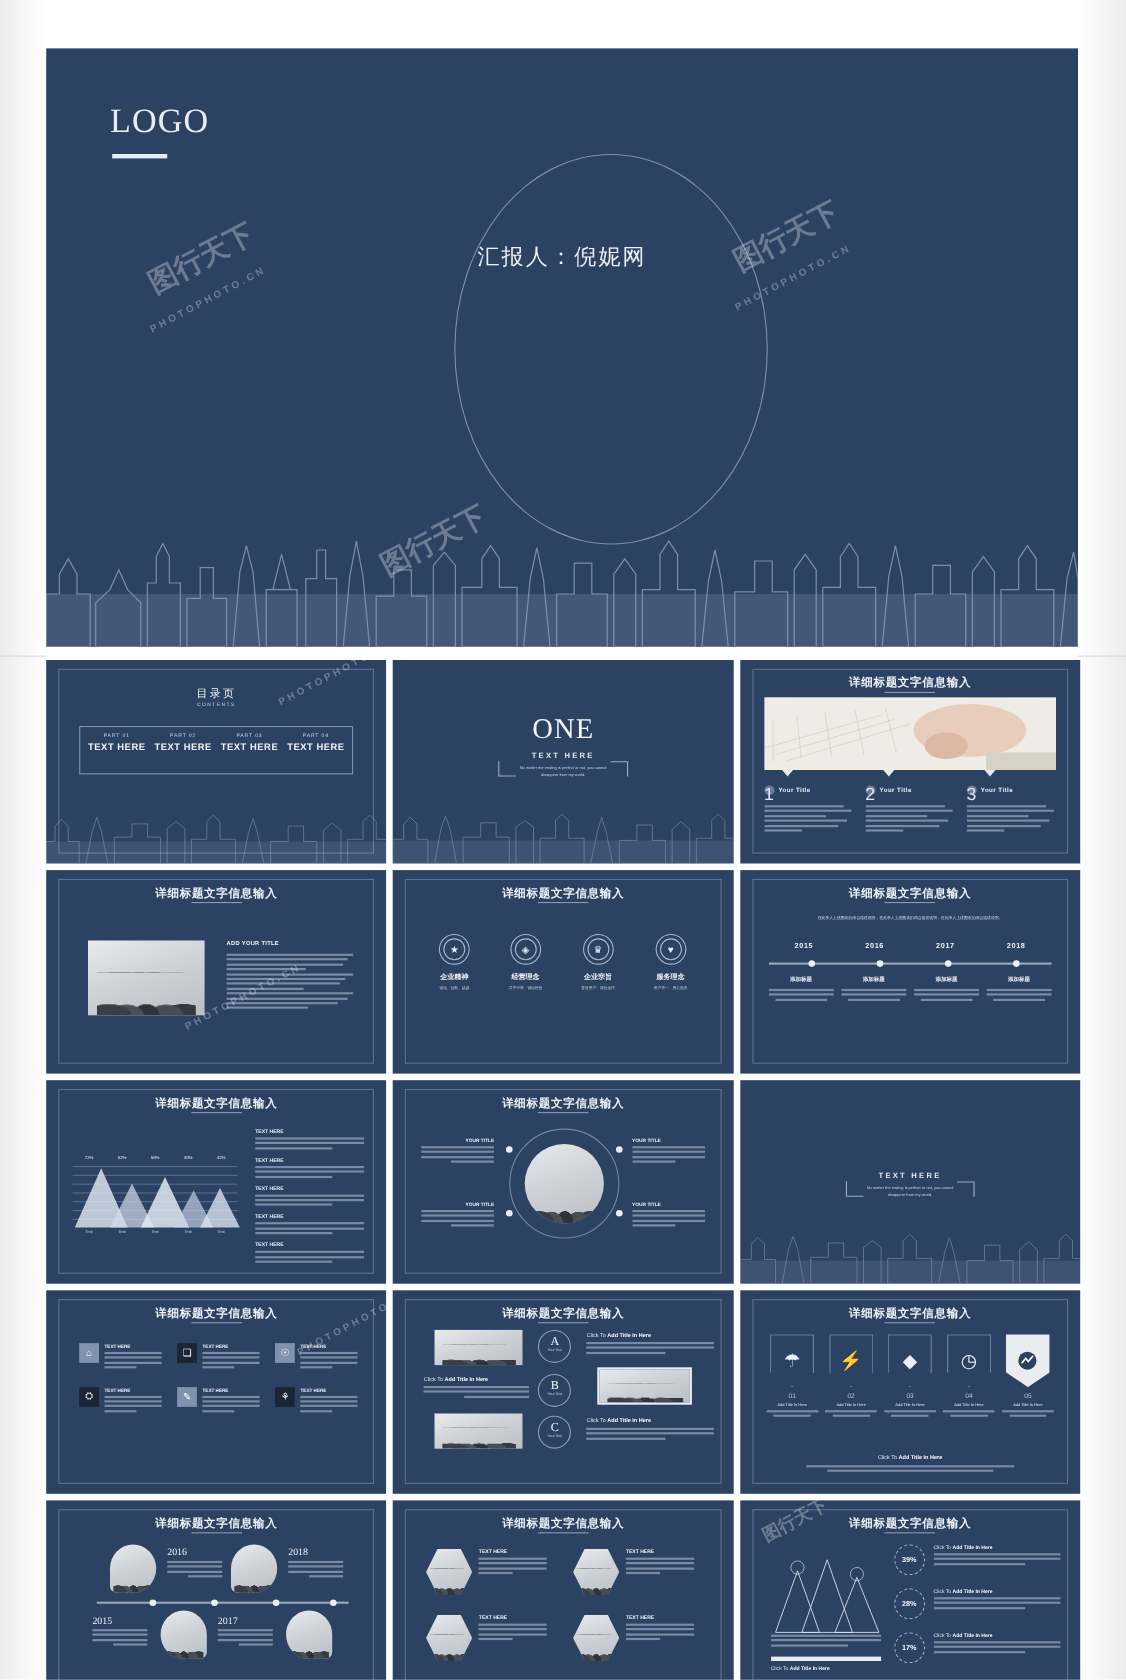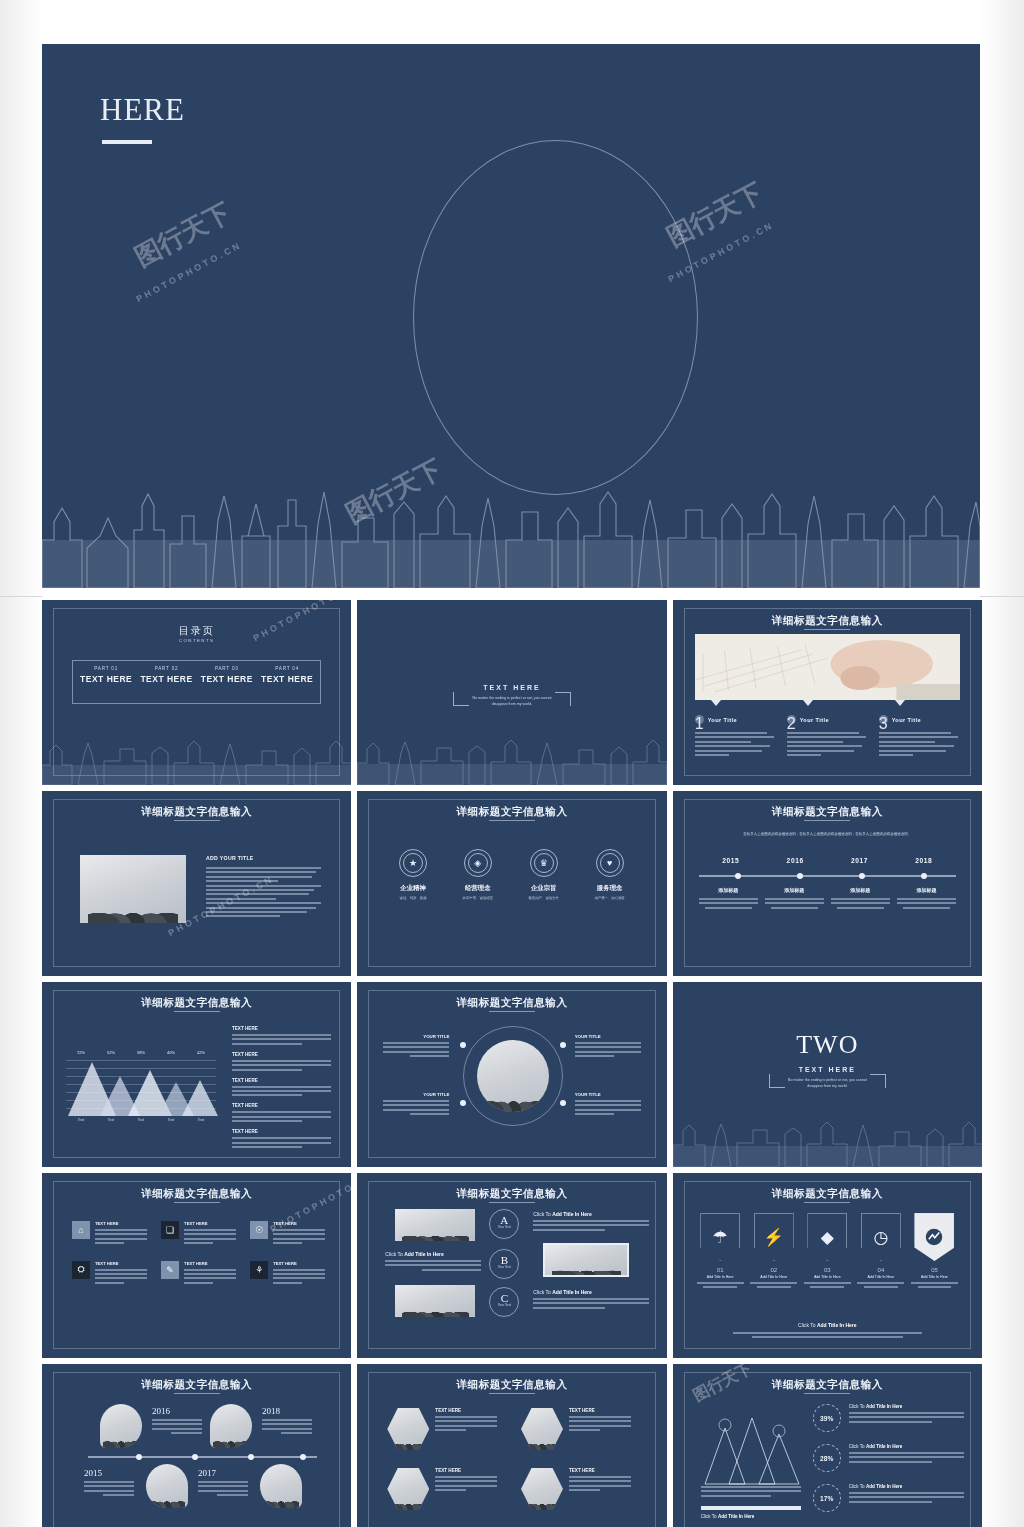--- a/index.html
+++ b/index.html
@@ -201,25 +201,26 @@
 <body>
 
 <div class="page">
 
   <div class="edge-band edge-left"></div>
   <div class="edge-band edge-right"></div>
   <div class="edge-rule" style="left:0;width:42px;top:596px;"></div>
   <div class="edge-rule" style="right:0;width:44px;top:596px;"></div>
 
   <div class="hero">
-    <div class="hero-logo">HERE</div>
+    <div class="hero-logo">LOGO</div>
     <div class="hero-logo-rule"></div>
     <div class="hero-circle"></div>
 
     <div class="hero-center">
+      <div class="hero-presenter">汇报人：倪妮网</div>
     </div>
 
     <svg class="skyline" viewBox="0 0 938 110" preserveAspectRatio="none">
       <g fill="none" stroke="#c3d2e6" stroke-width="1.1" opacity=".85">
         <path d="M0 110 L0 62 L12 62 L12 44 L20 30 L28 44 L28 62 L40 62 L40 110Z"></path>
         <path d="M45 110 L45 70 L58 58 L66 40 L74 58 L86 70 L86 110Z"></path>
         <path d="M92 110 L92 52 L100 52 L100 28 L106 16 L112 28 L112 52 L122 52 L122 110Z"></path>
         <path d="M128 110 L128 66 L140 66 L140 38 L152 38 L152 66 L164 66 L164 110Z"></path>
         <path d="M170 110 L176 42 L182 18 L188 42 L194 110Z"></path>
         <path d="M200 110 L200 58 L228 58 L228 110Z M206 58 L214 26 L222 58"></path>
@@ -298,20 +299,21 @@
           <path d="M274 46 L274 24 L288 24 L288 8 L294 2 L300 8 L300 24 L310 24 L310 46Z"></path>
         </g>
         <rect x="0" y="26" width="310" height="20" fill="#b6c7de" opacity=".25"></rect>
       </svg>
       <div class="wm" style="left:205px;top:6px;">
         <div class="wm-txt">PHOTOPHOTO.CN</div>
       </div>
     </div>
 
     <div class="thumb">
+      <div class="sec-word">ONE</div>
       <div class="sec-sub">TEXT HERE</div>
       <div class="sec-desc">No matter the ending is perfect or not, you cannot disappear from my world.</div>
       <div class="brk brk-l"></div>
       <div class="brk brk-r"></div>
       <svg class="skyline-sm" viewBox="0 0 310 46" preserveAspectRatio="none">
         <g fill="none" stroke="#c3d2e6" stroke-width=".7" opacity=".8">
           <path d="M0 46 L0 24 L10 24 L10 10 L16 4 L22 10 L22 24 L32 24 L32 46Z"></path>
           <path d="M38 46 L44 14 L48 3 L52 14 L58 46Z"></path>
           <path d="M64 46 L64 22 L80 22 L80 9 L94 9 L94 22 L106 22 L106 46Z"></path>
           <path d="M112 46 L112 13 L120 7 L128 13 L128 46Z"></path>
@@ -619,21 +621,20 @@
         <div class="mini-lines" style="margin-top:3px;">
             <span></span>
             <span></span>
             <span></span>
             <span style="width:60%"></span>
           </div>
       </div>
     </div>
 
     <div class="thumb">
-      <div class="sec-word">TWO</div>
       <div class="sec-sub">TEXT HERE</div>
       <div class="sec-desc">No matter the ending is perfect or not, you cannot disappear from my world.</div>
       <div class="brk brk-l"></div>
       <div class="brk brk-r"></div>
       <svg class="skyline-sm" viewBox="0 0 310 46" preserveAspectRatio="none">
         <g fill="none" stroke="#c3d2e6" stroke-width=".7" opacity=".8">
           <path d="M0 46 L0 24 L10 24 L10 10 L16 4 L22 10 L22 24 L32 24 L32 46Z"></path>
           <path d="M38 46 L44 14 L48 3 L52 14 L58 46Z"></path>
           <path d="M64 46 L64 22 L80 22 L80 9 L94 9 L94 22 L106 22 L106 46Z"></path>
           <path d="M112 46 L112 13 L120 7 L128 13 L128 46Z"></path>

